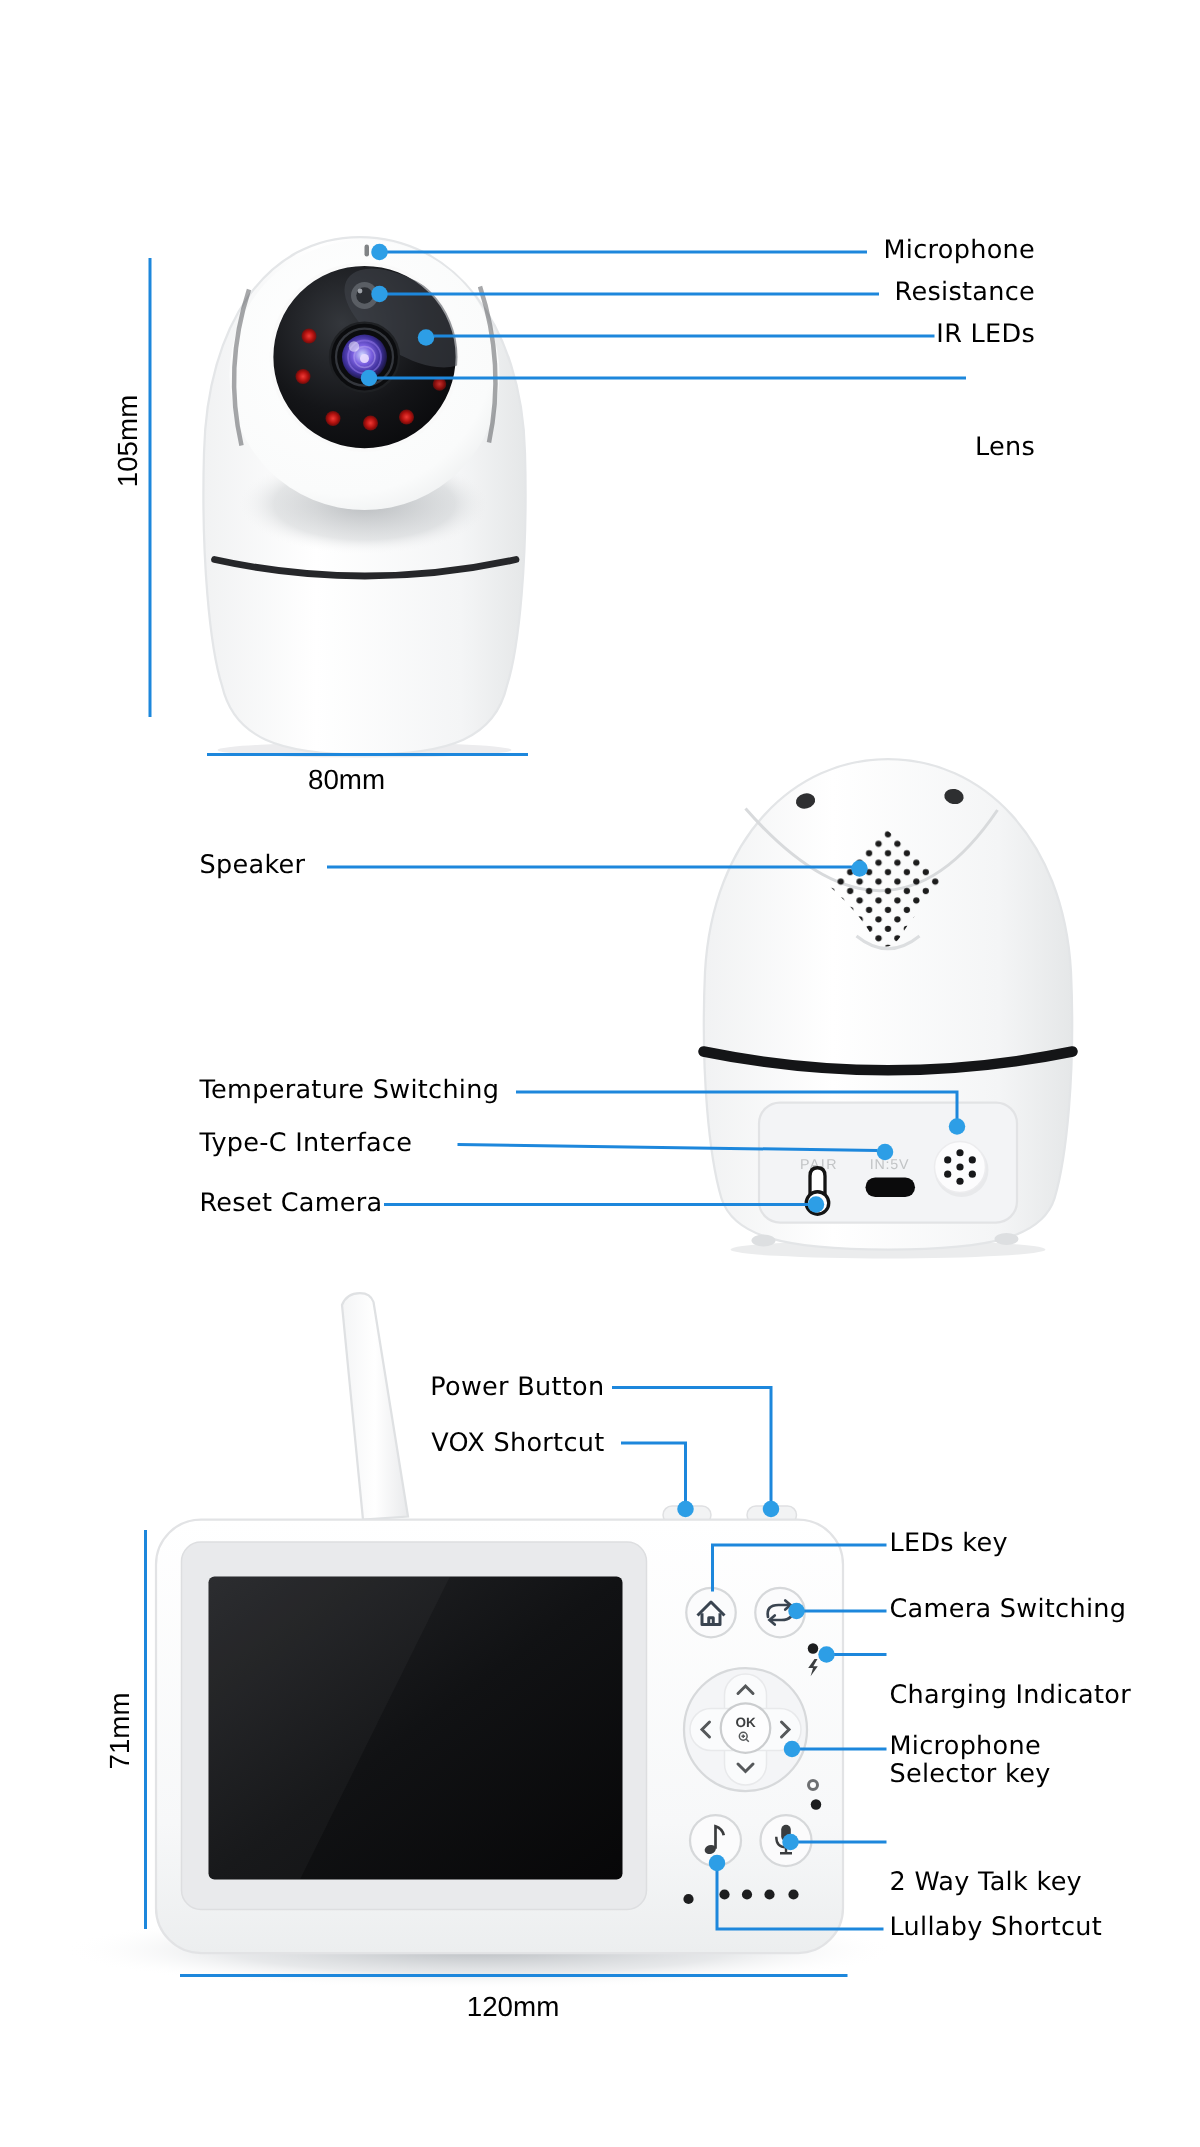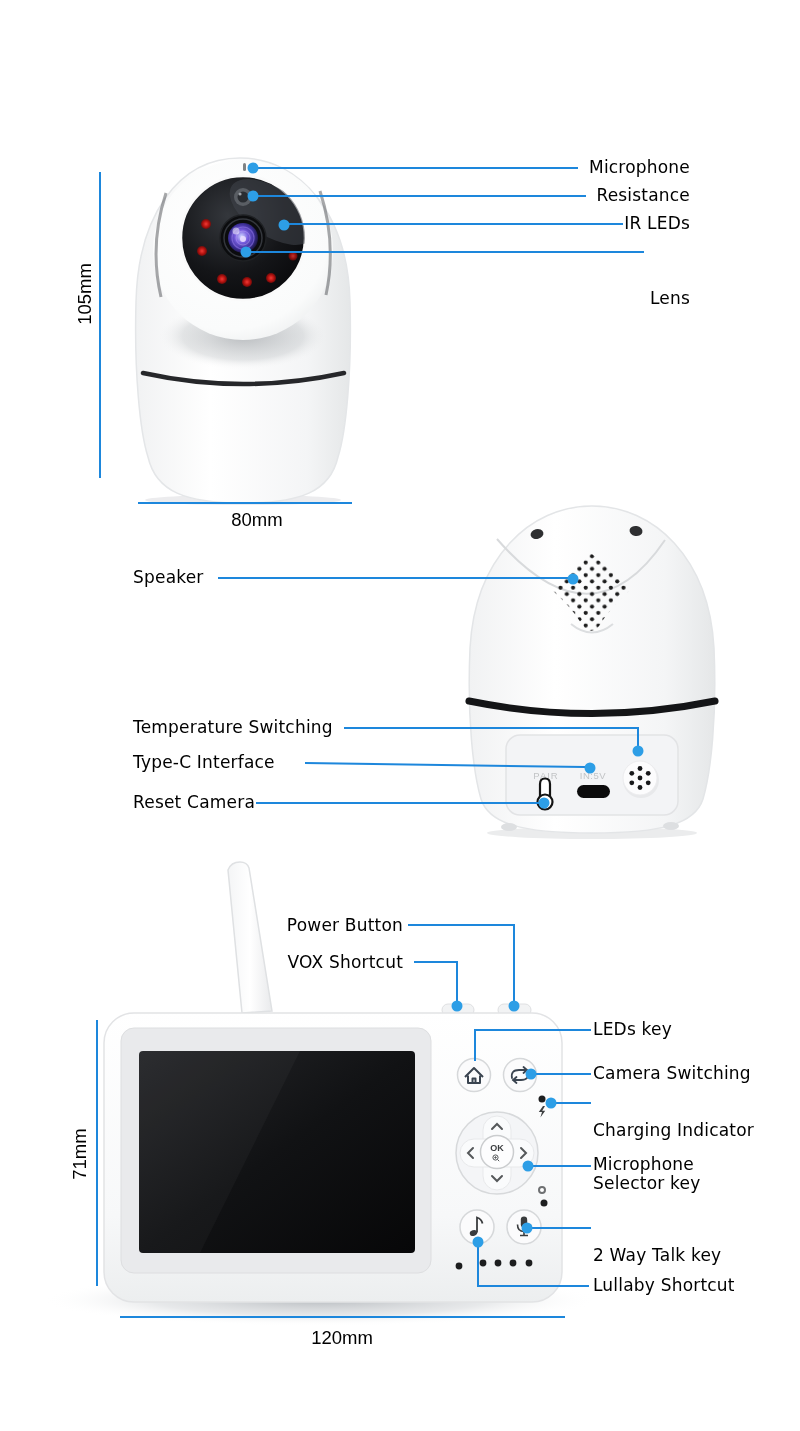--- a/index.html
+++ b/index.html
@@ -285,21 +285,21 @@
       <line x1="120" y1="1317" x2="565" y2="1317"></line>
     </g>
   </svg>
 
   <div class="lbl r" style="right:110px;top:158px;">Microphone</div>
   <div class="lbl r" style="right:110px;top:186px;margin-left:29px;">Resistance</div>
   <div class="lbl r" style="right:110px;top:214px;">IR LEDs</div>
   <div class="lbl r" style="right:110px;top:243px;margin-top:46px;">Lens</div>
 
   <div class="dim rot" style="left:50px;top:283px;width:70px;">105mm</div>
-  <div class="dim" style="left:207px;top:509px;width:100px;">80mm</div>
+  <div class="dim" style="left:181px;top:509px;width:100px;">80mm</div>
 
   <div class="lbl" style="left:133px;top:568px;">Speaker</div>
   <div class="lbl" style="left:133px;top:718px;">Temperature Switching</div>
   <div class="lbl" style="left:133px;top:753px;">Type-C Interface</div>
   <div class="lbl" style="left:133px;top:793px;">Reset Camera</div>
 
   <div class="lbl r" style="right:397px;top:916px;">Power Button</div>
   <div class="lbl r" style="right:397px;top:953px;">VOX Shortcut</div>
 
   <div class="lbl" style="left:593px;top:1020px;">LEDs key</div>

